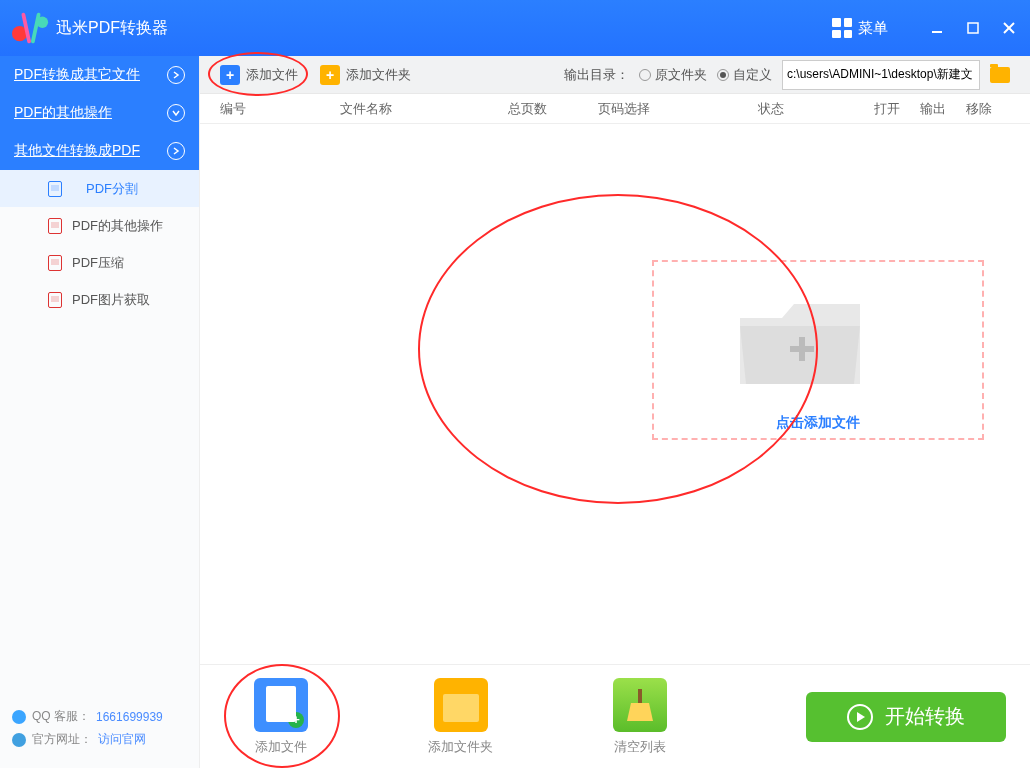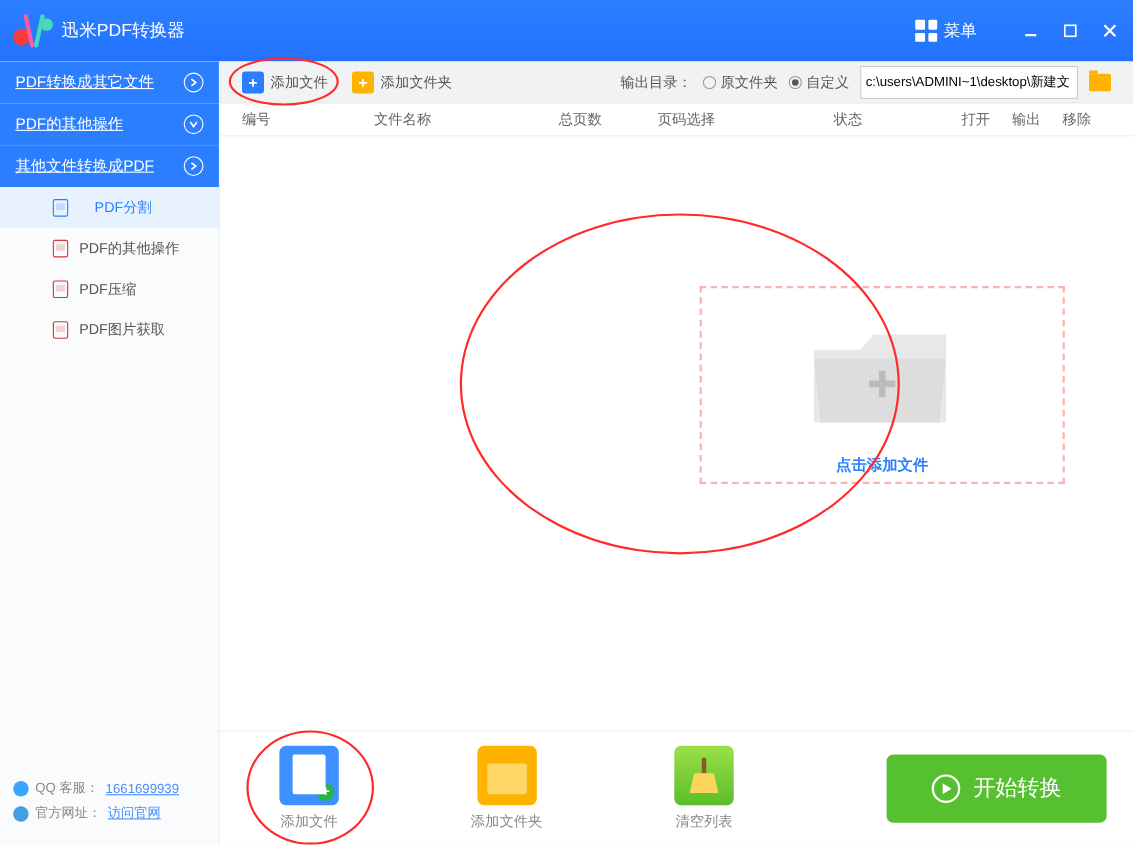--- a/index.html
+++ b/index.html
@@ -31,21 +31,21 @@
 .side-item .pdf-ico { width: 14px; height: 16px; border: 1px solid #d33; border-radius: 2px; position: relative; }
 .side-item .pdf-ico::before { content:""; position:absolute; top:3px; left:2px; right:2px; height:6px; background:#d33; opacity:.2; }
 .side-item.green .pdf-ico { border-color:#2a9; }
 .side-item.green .pdf-ico::before { background:#2a9; }
 .side-item.active .pdf-ico { border-color:#2b7fff; }
 .side-item.active .pdf-ico::before { background:#2b7fff; }
 
 .side-spacer { flex: 1; }
 .side-footer { padding: 10px 12px 14px; font-size: 12px; color: #888; }
 .side-footer-row { display: flex; align-items: center; gap: 6px; margin-bottom: 6px; }
-.side-footer a { color: #4a8cff; text-decoration: underline; cursor: pointer; text-align: right; }
+.side-footer a { color: #4a8cff; cursor: pointer; text-align: right; }
 .qq-ico { width:14px; height:14px; background:#3aa5ff; border-radius:50%; }
 .ie-ico { width:14px; height:14px; background:#40a0e0; border-radius:50%; }
 
 
 .toolbar { height: 38px; background: #f1f2f3; display: flex; align-items: center; padding: 0 20px; font-size: 13px; color: #555; gap: 22px; border-bottom: 1px solid #e8e8e8; position: relative; }
 .tool-btn { display: flex; align-items: center; gap: 6px; cursor: pointer; }
 .plus-box { width: 20px; height: 20px; border-radius: 3px; display: flex; align-items: center; justify-content: center; color:#fff; font-weight:bold; font-size:14px; }
 .plus-box.blue { background: #2b7fff; }
 .plus-box.yellow { background: #ffb300; }
 .toolbar-right { margin-left: auto; display: flex; align-items: center; gap: 10px; font-size: 13px; }
@@ -62,40 +62,40 @@
 .col-headers span:nth-child(2){ width: 168px; }
 .col-headers span:nth-child(3){ width: 90px; }
 .col-headers span:nth-child(4){ width: 160px; }
 .col-headers span:nth-child(5){ width: 116px; }
 .col-headers span:nth-child(6){ width: 46px; }
 .col-headers span:nth-child(7){ width: 46px; }
 .col-headers span:nth-child(8){ width: 40px; }
 
 
 .drop-area { flex: 1; position: relative; }
-.dash-box { position: absolute; left: 436px; top: 136px; width: 332px; height: 180px; border: 2px dashed #ffb0b0; display: flex; flex-direction: column; align-items: center; justify-content: flex-end; padding-bottom: 6px; cursor: pointer; }
+.dash-box { position: absolute; left: 452px; top: 136px; width: 332px; height: 180px; border: 2px dashed #ffb0b0; display: flex; flex-direction: column; align-items: center; justify-content: flex-end; padding-bottom: 6px; cursor: pointer; }
 .drop-text { color: #2b7fff; font-size: 14px; font-weight: 600; }
 .folder-big { position: absolute; top: 160px; left: 530px; }
 
 
 .anno-circle { position: absolute; border: 2px solid #ff2a2a; border-radius: 50%; pointer-events: none; }
 
 
 .bottom { height: 104px; border-top: 1px solid #eee; display: flex; align-items: center; padding: 0 24px 0 54px; gap: 120px; }
 .big-btn { display: flex; flex-direction: column; align-items: center; gap: 6px; font-size: 13px; color: #888; cursor: pointer; }
 .big-ico { width: 54px; height: 54px; border-radius: 6px; display:flex; align-items:center; justify-content:center; position:relative; }
 .ico-addfile { background:#3e8fff; }
 .ico-addfile::after{content:"";position:absolute;width:30px;height:36px;background:#fff;border-radius:2px;top:8px;left:12px;}
 .ico-addfile .plus{position:absolute;bottom:4px;right:4px;width:16px;height:16px;background:#26b34a;border-radius:50%;color:#fff;font-size:13px;line-height:16px;text-align:center;font-weight:bold;}
 .ico-addfolder { background:#ffb300; }
 .ico-addfolder::after{content:"";position:absolute;width:36px;height:28px;background:#ffd766;border-radius:2px;top:16px;left:9px;}
 .ico-addfolder .plus{position:absolute;bottom:8px;left:50%;transform:translateX(-50%);color:#26a03a;font-size:26px;font-weight:bold;line-height:1;}
 .ico-clear { background:linear-gradient(#9be04a,#5bbd2a); }
 .ico-clear svg{width:30px;height:36px;}
-.start-btn { margin-left:auto; width: 200px; height: 62px; background:#56c030; border-radius: 6px; color:#fff; font-size: 20px; display:flex; align-items:center; justify-content:center; gap:12px; cursor:pointer; }
+.start-btn { margin-left:auto; width: 200px; height: 50px; background:#56c030; border-radius: 6px; color:#fff; font-size: 20px; display:flex; align-items:center; justify-content:center; gap:12px; cursor:pointer; }
 .play-circle{width:26px;height:26px;border:2px solid #fff;border-radius:50%;display:flex;align-items:center;justify-content:center;}
 .play-circle::after{content:"";border-left:8px solid #fff;border-top:5px solid transparent;border-bottom:5px solid transparent;margin-left:2px;}
 </style>
 </head>
 <body>
 
 <div class="header">
   <div class="logo-wrap">
     <svg class="logo-svg" viewBox="0 0 40 40">
       <circle cx="8" cy="26" r="8" fill="#ff3a3a"></circle>

